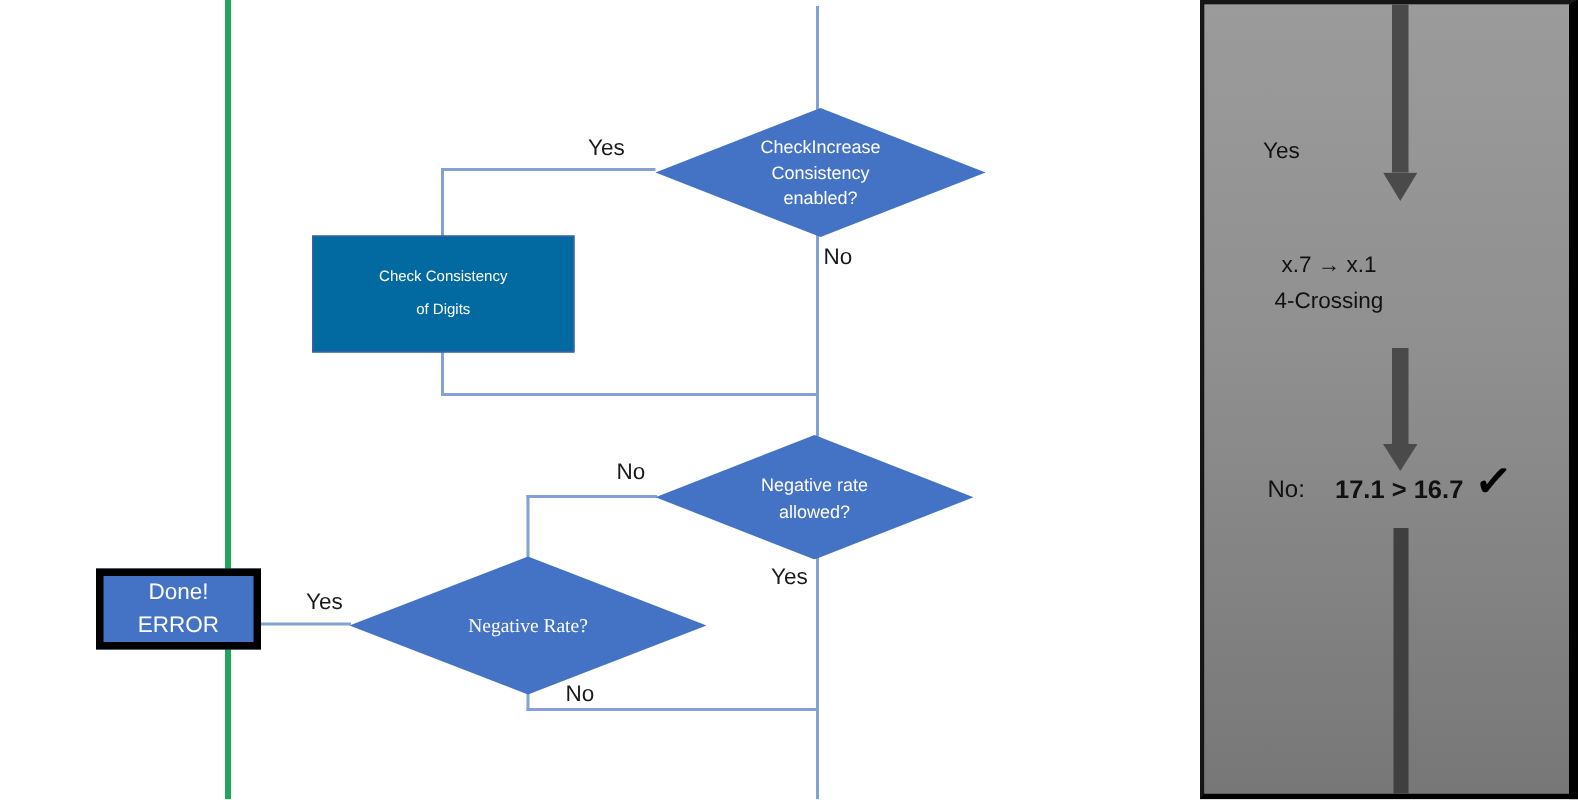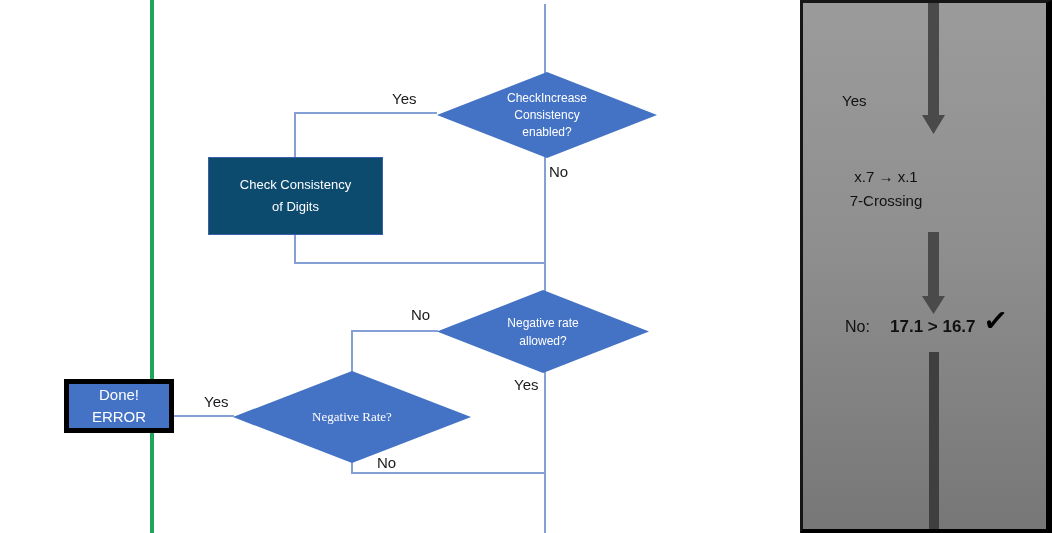--- a/index.html
+++ b/index.html
@@ -16,23 +16,23 @@
   .diamond{
     background:#4472C4;
     clip-path:polygon(50% 0,100% 50%,50% 100%,0 50%);
     display:flex;flex-direction:column;align-items:center;justify-content:center;
     color:#fff;text-align:center;z-index:2;
   }
   .d1{left:437px;top:72px;width:220px;height:86px;font-size:12px;line-height:17px;}
   .d2{left:437px;top:290px;width:212px;height:83px;font-size:12px;line-height:18px;}
   .d3{left:233px;top:371px;width:238px;height:92px;font-size:13px;font-family:Liberation Serif, serif;}
   .process{
-    left:208px;top:157px;width:175px;height:78px;background:#0c4a6e;border:1px solid #3a5fa8;
+    left:208px;top:157px;width:175px;height:78px;background:#0369a1;border:1px solid #3a5fa8;
     display:flex;flex-direction:column;align-items:center;justify-content:center;
-    color:#fff;font-size:13px;line-height:22px;text-align:center;z-index:2;box-sizing:border-box;
+    color:#fff;font-size:10px;line-height:22px;text-align:center;z-index:2;box-sizing:border-box;
   }
   .done-box{
     left:64px;top:379px;width:110px;height:54px;background:#4472C4;border:5px solid #000;
     display:flex;flex-direction:column;align-items:center;justify-content:center;
     color:#fff;font-size:15px;line-height:22px;text-align:center;z-index:3;box-sizing:border-box;
   }
   .lbl{font-size:15px;color:#1a1a1a;z-index:4;}
   
   .panel{
     left:800px;top:0;width:252px;height:533px;box-sizing:border-box;
@@ -100,21 +100,21 @@
 
   <div class="abs panel">
 
     <div class="abs shaft" style="left:125px;top:0;width:11px;height:112px;"></div>
     <div class="abs arrowhead" style="left:119px;top:112px;width:23px;height:19px;"></div>
 
     <div class="abs panel-lbl" style="left:39px;top:89px;">Yes</div>
 
     <div class="abs note">
       <div>x.7 → x.1</div>
-      <div>7-Crossing</div>
+      <div>4-Crossing</div>
     </div>
 
     <div class="abs bignums">
     </div>
 
     <div class="abs shaft" style="left:125px;top:229px;width:11px;height:64px;"></div>
     <div class="abs arrowhead" style="left:119px;top:293px;width:23px;height:18px;"></div>
 
     <div class="abs result-label">No:</div>
     <div class="abs result-expr">17.1 &gt; 16.7</div>

